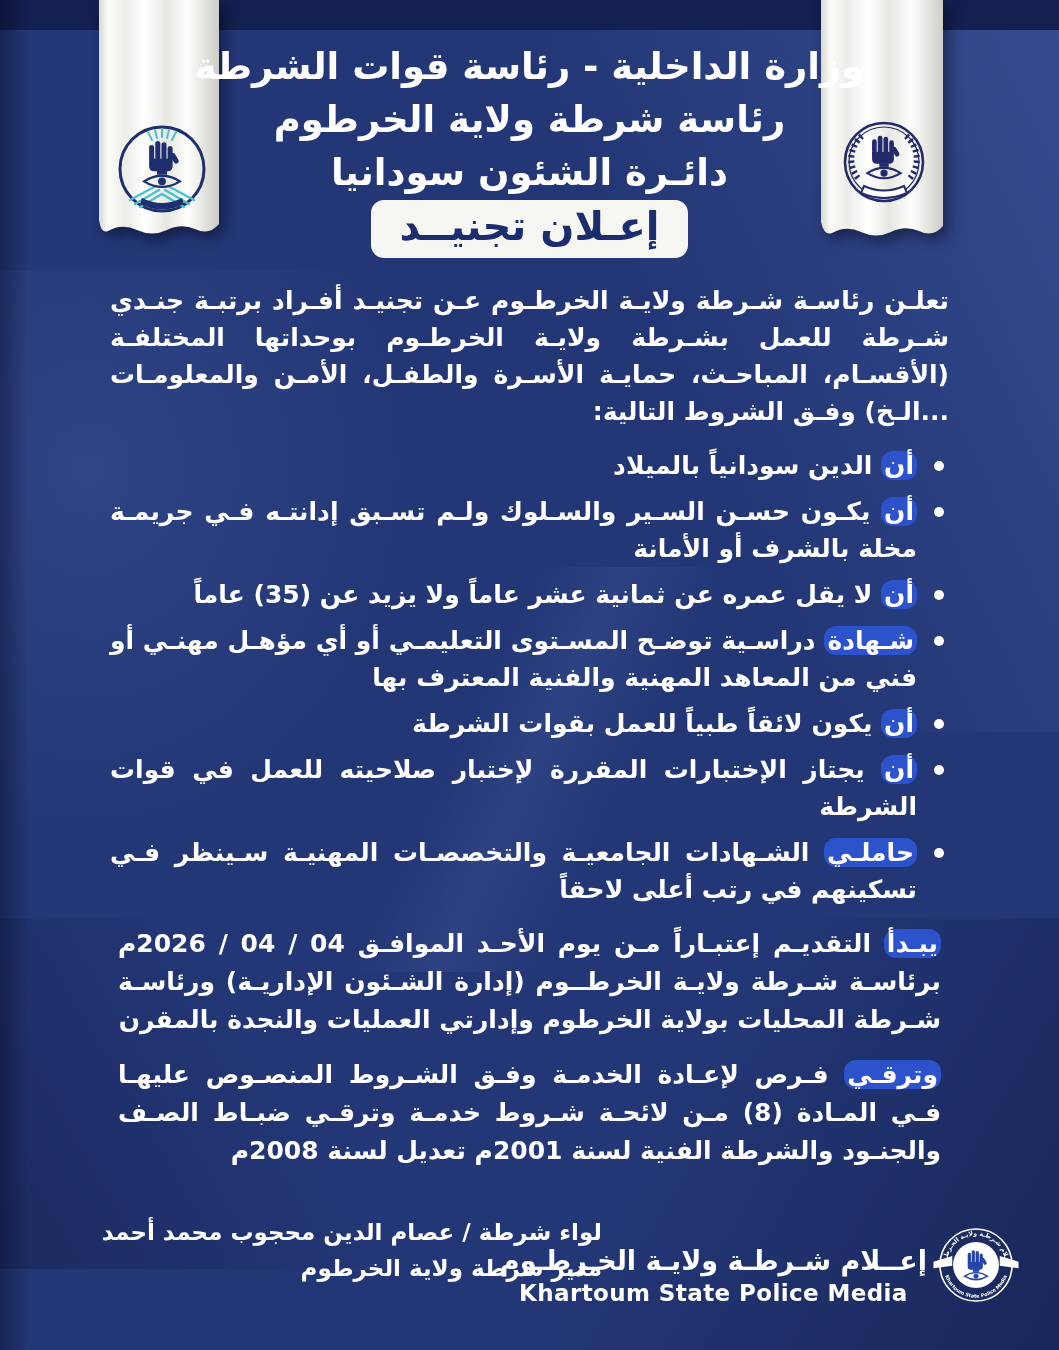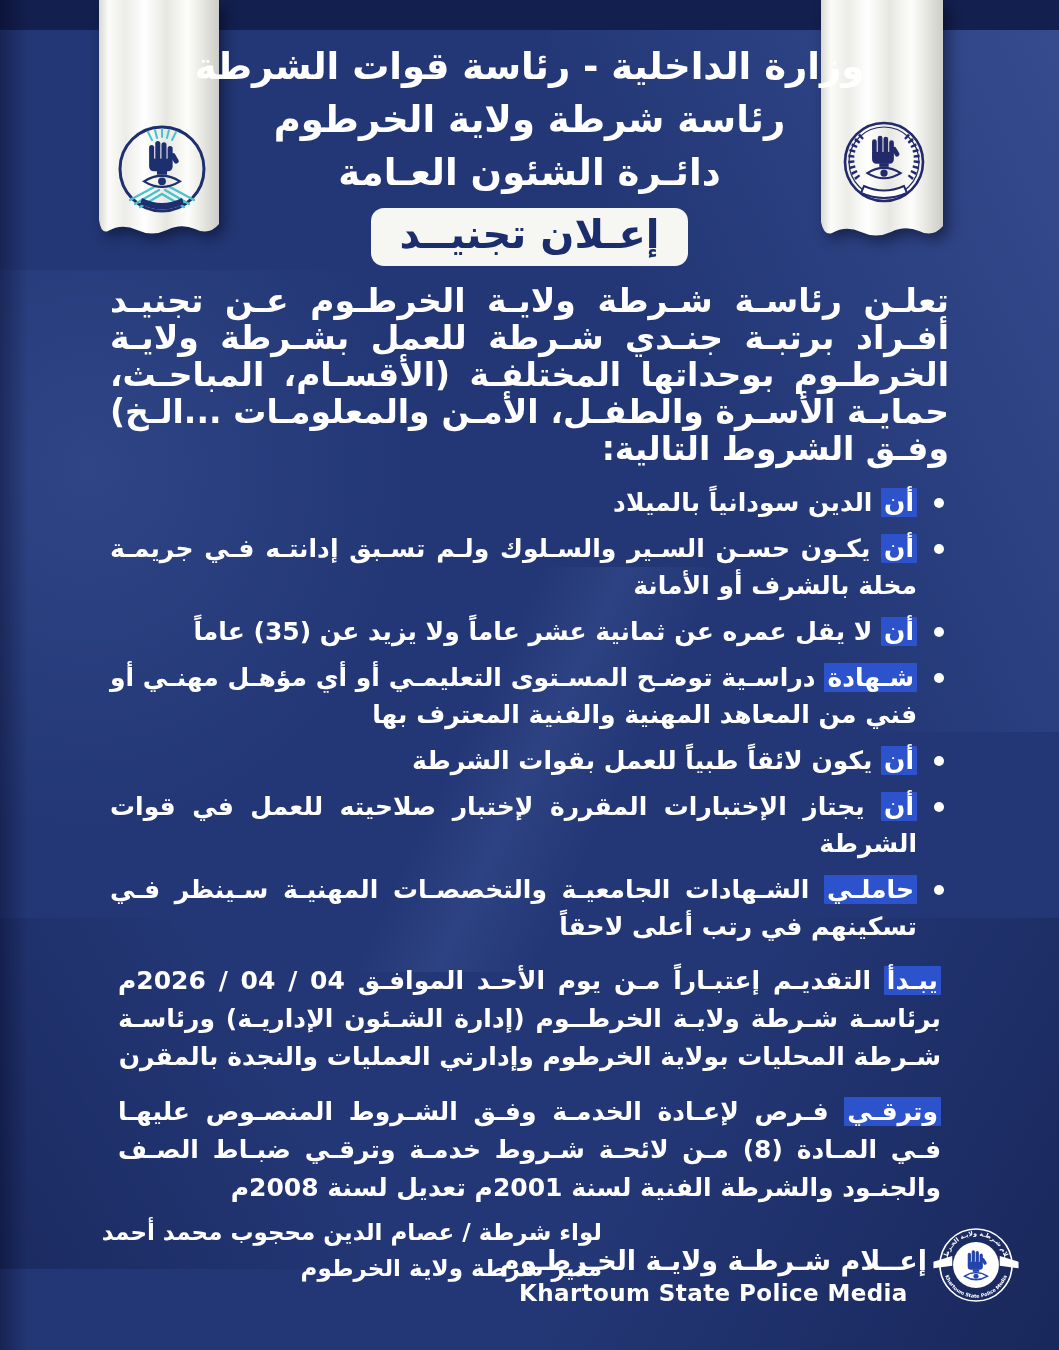--- a/index.html
+++ b/index.html
@@ -20,30 +20,30 @@
   .tex-left{left:0;top:0;bottom:0;width:28px;
          background:linear-gradient(90deg,rgba(0,0,25,.35),transparent);}
 
   .banner{position:absolute;top:0;filter:drop-shadow(5px 6px 7px rgba(0,0,12,.45));}
   .banner-left{left:96px;width:126px;height:242px;}
   .banner-right{left:818px;width:128px;height:244px;}
   .banner svg{display:block;width:100%;height:100%;}
 
   .hdr{position:absolute;top:40px;left:0;right:0;text-align:center;color:#fff;direction:rtl;}
   .hdr-line{font-size:37px;font-weight:bold;line-height:53px;letter-spacing:0;}
-  .badge{display:inline-block;margin-top:9px;background:#f6f6f3;color:#1c2d6e;
+  .badge{display:inline-block;margin-top:1px;background:#f6f6f3;color:#1c2d6e;
          font-size:40px;font-weight:bold;line-height:46px;padding:3px 28px 9px;border-radius:13px;}
 
   .body{position:absolute;top:282px;right:110px;left:110px;direction:rtl;color:#fff;font-weight:bold;}
-  .intro{font-size:33px;line-height:37px;text-align:justify;margin:0 0 17px;}
+  .intro{font-size:25px;line-height:37px;text-align:justify;margin:0 0 17px;}
   .reqs{list-style:none;margin:0;padding:0;}
   .reqs li{position:relative;padding-right:32px;font-size:25px;line-height:37px;
            margin-bottom:9px;text-align:justify;}
   .dot{position:absolute;right:5px;top:14px;width:10px;height:10px;border-radius:50%;background:#fff;}
-  .hl{background:#2c52cc;padding:0 3px;border-radius:1px;}
+  .hl{background:#2c52cc;padding:0 3px;border-radius:12px;}
   .para{font-size:25px;line-height:38px;text-align:justify;margin:17px 8px 0;}
 
   .sig{position:absolute;left:42px;top:1214px;width:560px;direction:rtl;text-align:right;
        color:#fff;font-size:23px;line-height:36px;font-weight:bold;}
   .media{position:absolute;right:38px;top:1222px;display:flex;align-items:flex-end;gap:4px;}
   .media-text{text-align:center;color:#fff;direction:rtl;}
   .media-ar{font-size:27px;font-weight:bold;line-height:34px;}
   .media-en{font-size:23px;font-weight:bold;line-height:30px;letter-spacing:.4px;direction:ltr;}
   .media-logo{width:90px;height:86px;}
   .media-logo svg{display:block;width:100%;height:100%;}
@@ -123,21 +123,21 @@
         <path d="M92 178 A30 30 0 0 0 88 136" fill="none" stroke="#232a6b" stroke-width="6" stroke-dasharray="2.5 3"></path>
         <use href="#hand-eye" x="40" y="131" width="52" height="52" color="#232a6b"></use>
         <path d="M46 186 q20 9 40 0 l3 7 q-23 10 -46 0 z" fill="#ffffff" stroke="#232a6b" stroke-width="2"></path>
       </g>
     </svg>
   </div>
 
   <div class="hdr">
     <div class="hdr-line">وزارة الداخلية - رئاسة قوات الشرطة</div>
     <div class="hdr-line">رئاسة شرطة ولاية الخرطوم</div>
-    <div class="hdr-line">دائـرة الشئون العـامة</div>
+    <div class="hdr-line">دائـرة الشئون سودانيا</div>
     <div><span class="badge">إعـلان تجنيــد</span></div>
   </div>
 
   <div class="body">
     <p class="intro">تعلـن رئاسـة شـرطة ولايـة الخرطـوم عـن تجنيـد أفـراد برتبـة جنـدي شـرطة للعمل بشـرطة ولايـة الخرطـوم بوحداتها المختلفـة (الأقسـام، المباحـث، حمايـة الأسـرة والطفـل، الأمـن والمعلومـات ...الـخ) وفـق الشروط التالية:</p>
 
     <ul class="reqs">
       <li><span class="dot"></span><span class="hl">أن</span> <span>الدين سودانياً بالميلاد</span></li>
       <li><span class="dot"></span><span class="hl">أن</span> <span>يكـون حسـن السـير والسـلوك ولـم تسـبق إدانتـه فـي جريمـة مخلة بالشرف أو الأمانة</span></li>
       <li><span class="dot"></span><span class="hl">أن</span> <span>لا يقل عمره عن ثمانية عشر عاماً ولا يزيد عن (35) عاماً</span></li>

